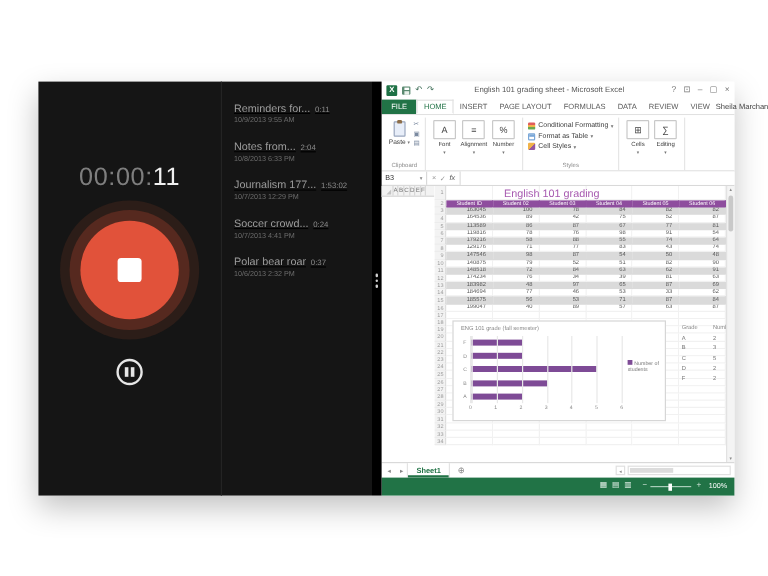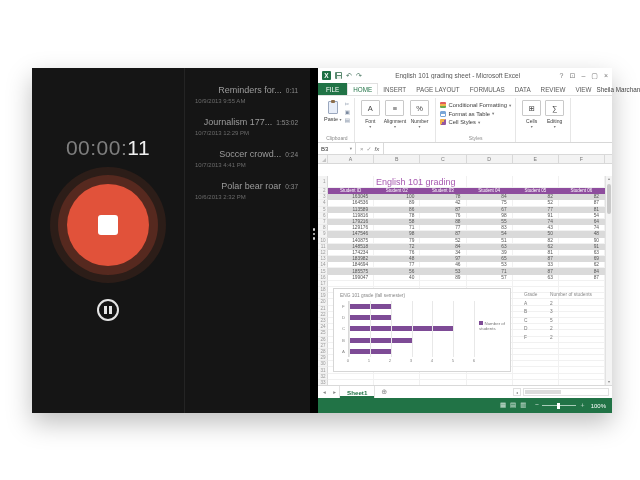--- a/index.html
+++ b/index.html
@@ -15,21 +15,21 @@
   .rec-button { position:relative; width:116px; height:116px; margin-top:7px; cursor:pointer; }
   .ring-outer { position:absolute; inset:0; border-radius:50%; background:#2c1d18; }
   .ring-mid   { position:absolute; inset:8px; border-radius:50%; background:#56291f; }
   .ring-core  { position:absolute; inset:17px; border-radius:50%; background:#e1523a; display:flex; align-items:center; justify-content:center; }
   .stop-square { width:20px; height:20px; background:#fff; border-radius:3px; }
   .pause-btn { margin-top:16px; width:22px; height:22px; border:2px solid #e6e6e6; border-radius:50%; display:flex; align-items:center; justify-content:center; gap:2.5px; cursor:pointer; }
   .pause-bar { width:2.5px; height:8px; background:#e6e6e6; }
 
   .list-pane { flex:1; border-left:1px solid #242424; padding:17px 12px 0 10px; overflow:hidden; }
   .rec-item { margin-bottom:13px; cursor:pointer; }
-  .rec-item-top { display:flex; justify-content:flex-end; align-items:baseline; }
+  .rec-item-top { display:flex; justify-content:flex-start; align-items:baseline;text-decoration:underline; }
   .rec-title { font-size:9px; font-weight:300; color:#9c9c9c; white-space:nowrap; overflow:hidden; }
   .rec-dur { font-size:6.5px; color:#8a8a8a; margin-left:4px; flex:none; }
   .rec-meta { font-size:6px; color:#6b6b6b; margin-top:3px; }
 
   
   .gutter { width:8px; background:#000; position:relative; cursor:col-resize; }
   .gutter-handle { position:absolute; top:160px; left:2.5px; display:flex; flex-direction:column; gap:2px; }
   .gutter-handle i { width:2.5px; height:2.5px; background:#d0d0d0; border-radius:50%; display:block; }
 
   
@@ -73,21 +73,21 @@
   .sicon.tbl::before { content:""; position:absolute; left:0; right:0; top:0; height:2px; background:#7aa7d8; }
   .sicon.cs { background:linear-gradient(135deg,#f0b24a 50%,#9457a0 50%); }
 
   .formulabar { height:12px; display:flex; align-items:stretch; border-bottom:1px solid #d9d9d9; font-size:6px; background:#fff; }
   .namebox { width:38px; border-right:1px solid #d9d9d9; display:flex; align-items:center; justify-content:space-between; padding:0 3px; color:#333; }
   .namebox .arrow { font-size:4.5px; color:#888; }
   .fb-icons { display:flex; align-items:center; gap:3px; padding:0 4px; border-right:1px solid #d9d9d9; color:#999; }
   .fb-icons .fx { font-style:italic; color:#555; }
   .fb-input { flex:1; background:#fff; }
 
-  .sheet-area { flex:1; min-height:0; position:relative; display:flex; flex-direction:column;gap:12px; }
+  .sheet-area { flex:1; min-height:0; position:relative; display:flex; flex-direction:row; }
   .colheaders { height:9px; display:flex; background:#f3f3f3; border-bottom:1px solid #d8d8d8; padding-right:7px; }
   .corner { width:10px; flex:none; border-right:1px solid #d8d8d8; position:relative; cursor:pointer; }
   .corner::after { content:""; position:absolute; right:1px; bottom:1px; border-left:4px solid transparent; border-bottom:4px solid #c4c4c4; }
   .colh { flex:1; border-right:1px solid #d8d8d8; font-size:5.2px; color:#777; display:flex; align-items:center; justify-content:center; cursor:pointer; }
 
   .gridwrap { flex:1; min-height:0; display:flex; }
   .grid { flex:1; position:relative; overflow:hidden; background:#fff; }
   .grow { display:flex; height:6.2px; }
   .grow.r1 { height:12px; }
   .rownum { width:10px; flex:none; background:#f3f3f3; border-right:1px solid #d8d8d8; border-bottom:1px solid #ececec; font-size:4.6px; color:#999; display:flex; align-items:center; justify-content:flex-end; padding-right:1.5px; overflow:hidden; cursor:pointer; }
@@ -160,20 +160,27 @@
           <span class="pause-bar"></span>
         </div>
       </div>
       <div class="list-pane">
           <div class="rec-item">
             <div class="rec-item-top">
               <span class="rec-title">Reminders for...</span>
               <span class="rec-dur">0:11</span>
             </div>
             <div class="rec-meta">10/9/2013 9:55 AM</div>
+          </div>
+          <div class="rec-item">
+            <div class="rec-item-top">
+              <span class="rec-title">Notes from...</span>
+              <span class="rec-dur">2:04</span>
+            </div>
+            <div class="rec-meta">10/8/2013 6:33 PM</div>
           </div>
           <div class="rec-item">
             <div class="rec-item-top">
               <span class="rec-title">Journalism 177...</span>
               <span class="rec-dur">1:53:02</span>
             </div>
             <div class="rec-meta">10/7/2013 12:29 PM</div>
           </div>
           <div class="rec-item">
             <div class="rec-item-top">

